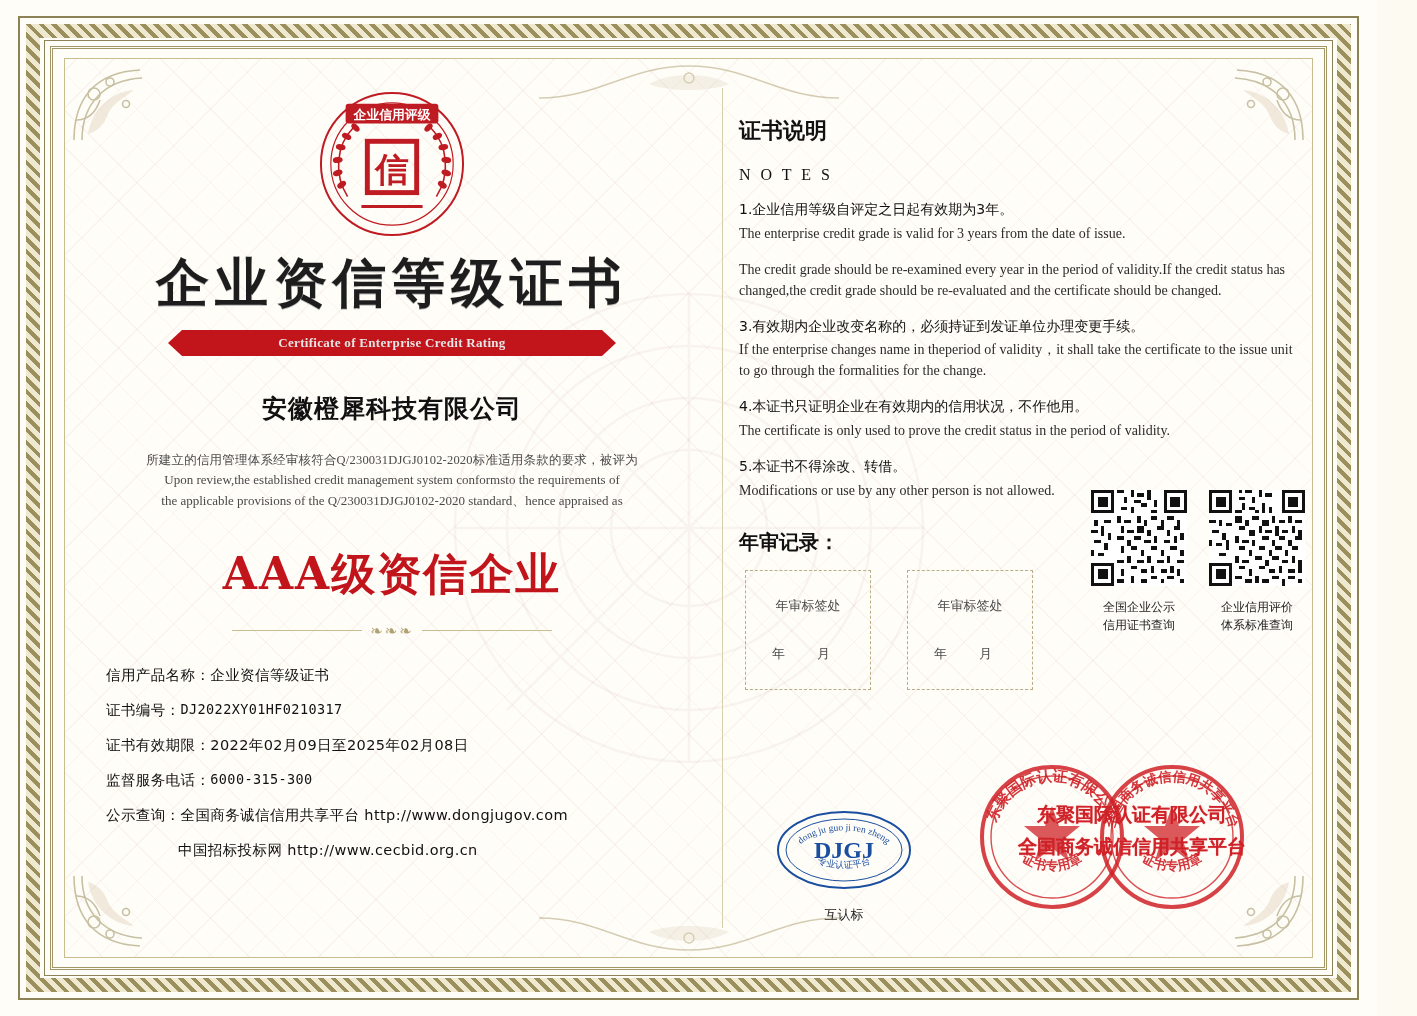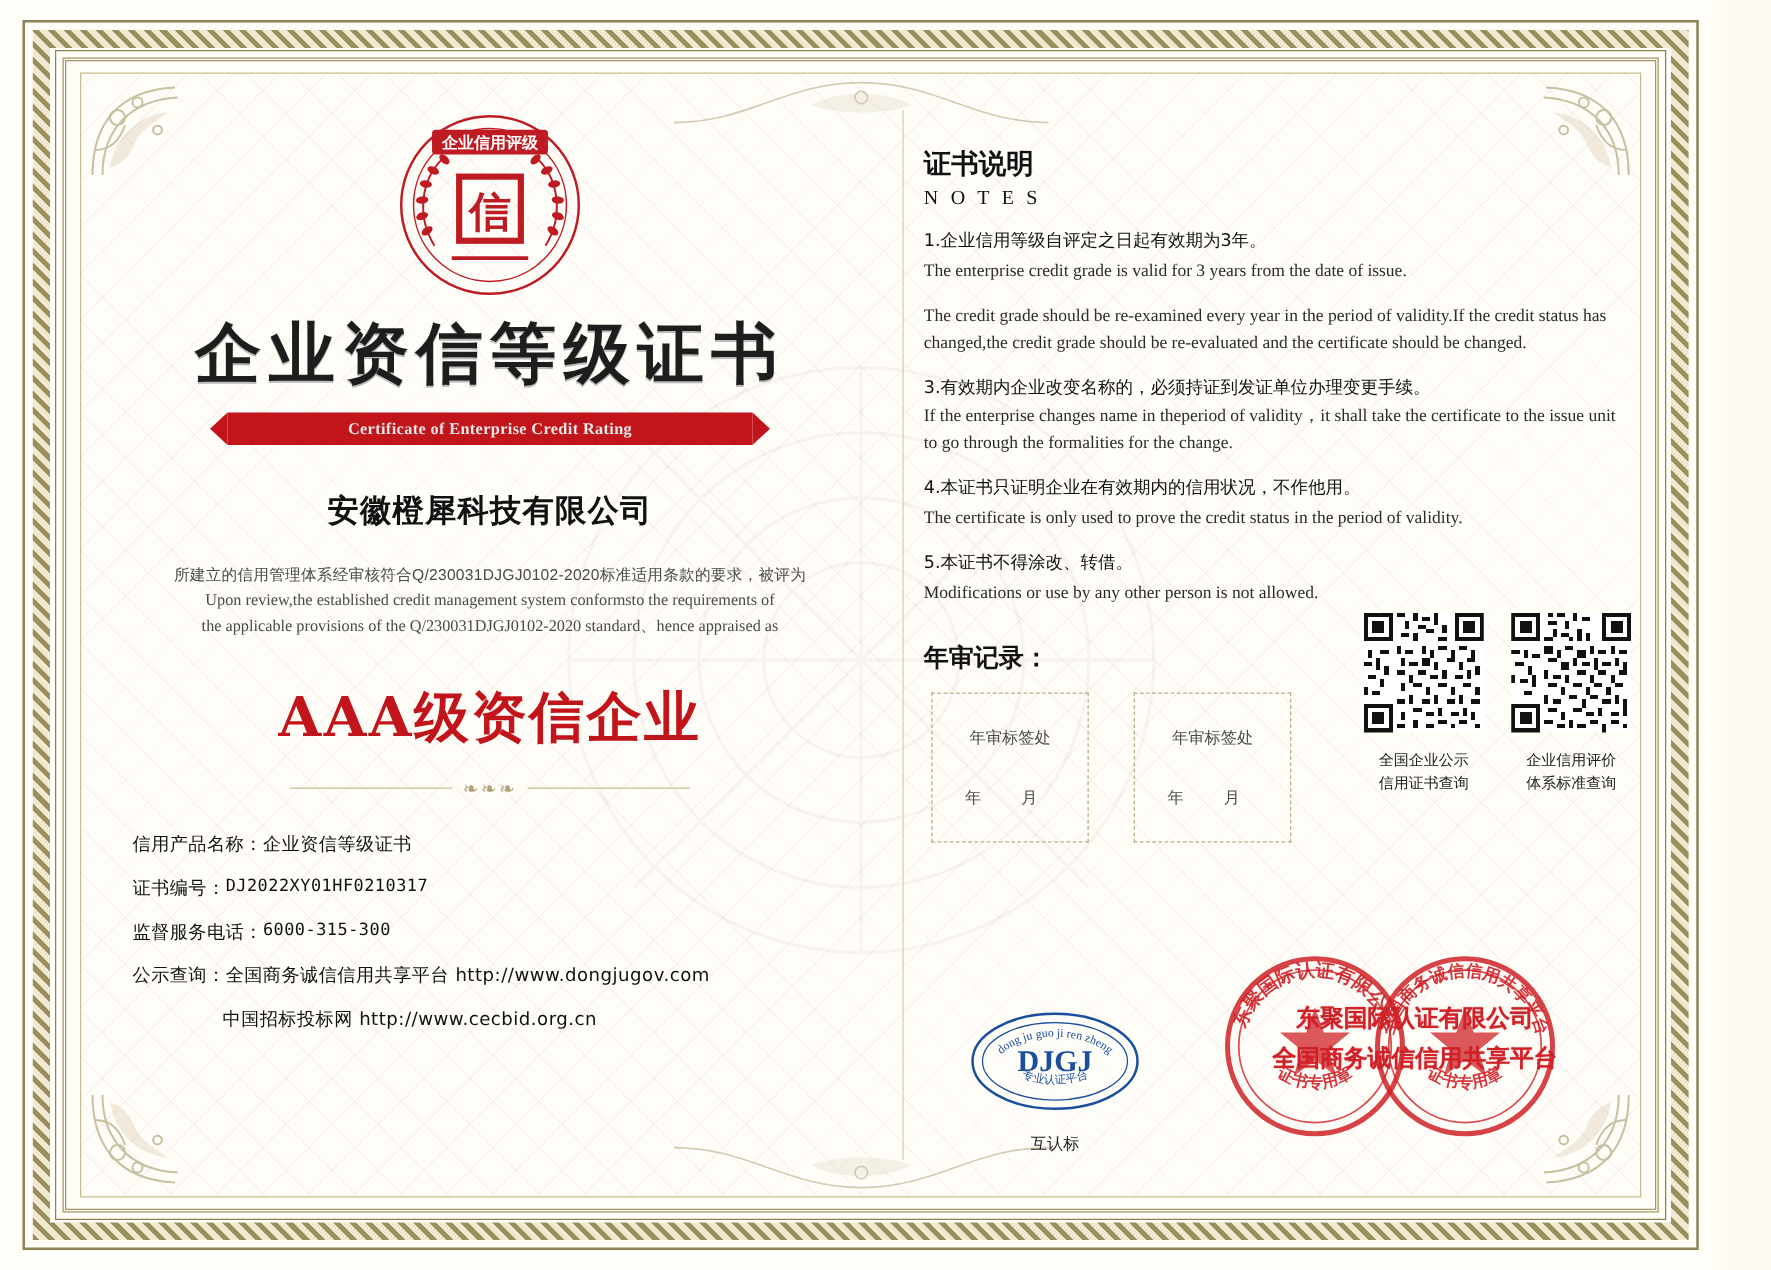--- a/index.html
+++ b/index.html
@@ -93,41 +93,41 @@
     text-align:center;font-family:"DejaVu Serif", serif;font-weight:bold;font-size:25px;
     color:#111;margin-top:36px;letter-spacing:1px;
   }
   .address{
     text-align:center;font-size:14.5px;color:#222;margin-top:16px;letter-spacing:.3px;
     font-family:"DejaVu Sans", sans-serif;
   }
   .appraise{
     margin:26px 40px 0;text-align:center;color:#4a4a4a;line-height:1.55;
   }
-  .appraise .cn{font-size:12.5px;font-family:Liberation Sans, sans-serif;letter-spacing:.2px;}
+  .appraise .cn{font-size:12.5px;font-family:Liberation Serif, serif;letter-spacing:.2px;}
   .appraise .en{font-size:13px;font-family:"Liberation Serif", serif;}
 
   .grade{
     text-align:center;font-family:"DejaVu Serif", serif;font-weight:bold;
     font-size:44px;color:#c2151b;margin-top:34px;letter-spacing:2px;
   }
   .sep{display:flex;align-items:center;justify-content:center;margin-top:18px;color:#b9ad80;}
   .sep .line{width:130px;height:1px;background:#c9bd92;}
   .sep .orn{margin:0 8px;font-size:15px;color:#b0a274;letter-spacing:2px;}
 
   .fields{margin:26px 0 0 34px;font-family:"DejaVu Sans", sans-serif;color:#111;}
   .f-row{display:flex;margin-bottom:16px;font-size:14.5px;letter-spacing:.4px;}
   .f-label{white-space:nowrap;}
   .f-value{white-space:nowrap;}
   .f-row.sub{margin-left:72px;}
   .mono{font-family:"DejaVu Sans Mono", monospace;font-size:13.5px;}
 
   
   .notes-title{font-family:"DejaVu Serif", serif;font-weight:bold;font-size:22px;color:#111;}
-  .notes-title-en{font-family:"Liberation Serif", serif;font-size:16px;letter-spacing:3px;color:#111;margin-top:4px;}
+  .notes-title-en{font-family:"Liberation Serif", serif;font-size:16px;letter-spacing:3px;color:#111;margin-top:20px;}
   .note{margin-top:15px;}
   .note .cn{font-family:"DejaVu Sans", sans-serif;font-size:14px;color:#111;line-height:1.55;}
   .note .en{font-family:"Liberation Serif", serif;font-size:14px;color:#2b2b2b;line-height:1.5;margin-top:2px;}
 
   .annual-title{font-family:"DejaVu Serif", serif;font-weight:bold;font-size:20px;color:#111;margin-top:28px;}
   .boxes{display:flex;gap:36px;margin-top:14px;margin-left:6px;}
   .sign-box{
     width:124px;height:118px;border:1px dashed #b9ad86;position:relative;
     display:flex;flex-direction:column;align-items:center;justify-content:center;
   }
@@ -310,20 +310,24 @@
       </div>
 
       <div class="fields">
         <div class="f-row">
           <span class="f-label">信用产品名称：</span>
           <span class="f-value">企业资信等级证书</span>
         </div>
         <div class="f-row">
           <span class="f-label">证书编号：</span>
           <span class="f-value mono">DJ2022XY01HF0210317</span>
+        </div>
+        <div class="f-row">
+          <span class="f-label">证书有效期限：</span>
+          <span class="f-value">2022年02月09日至2025年02月08日</span>
         </div>
         <div class="f-row">
           <span class="f-label">监督服务电话：</span>
           <span class="f-value mono">6000-315-300</span>
         </div>
         <div class="f-row">
           <span class="f-label">公示查询：</span>
           <span class="f-value">全国商务诚信信用共享平台   http://www.dongjugov.com</span>
         </div>
         <div class="f-row sub">

